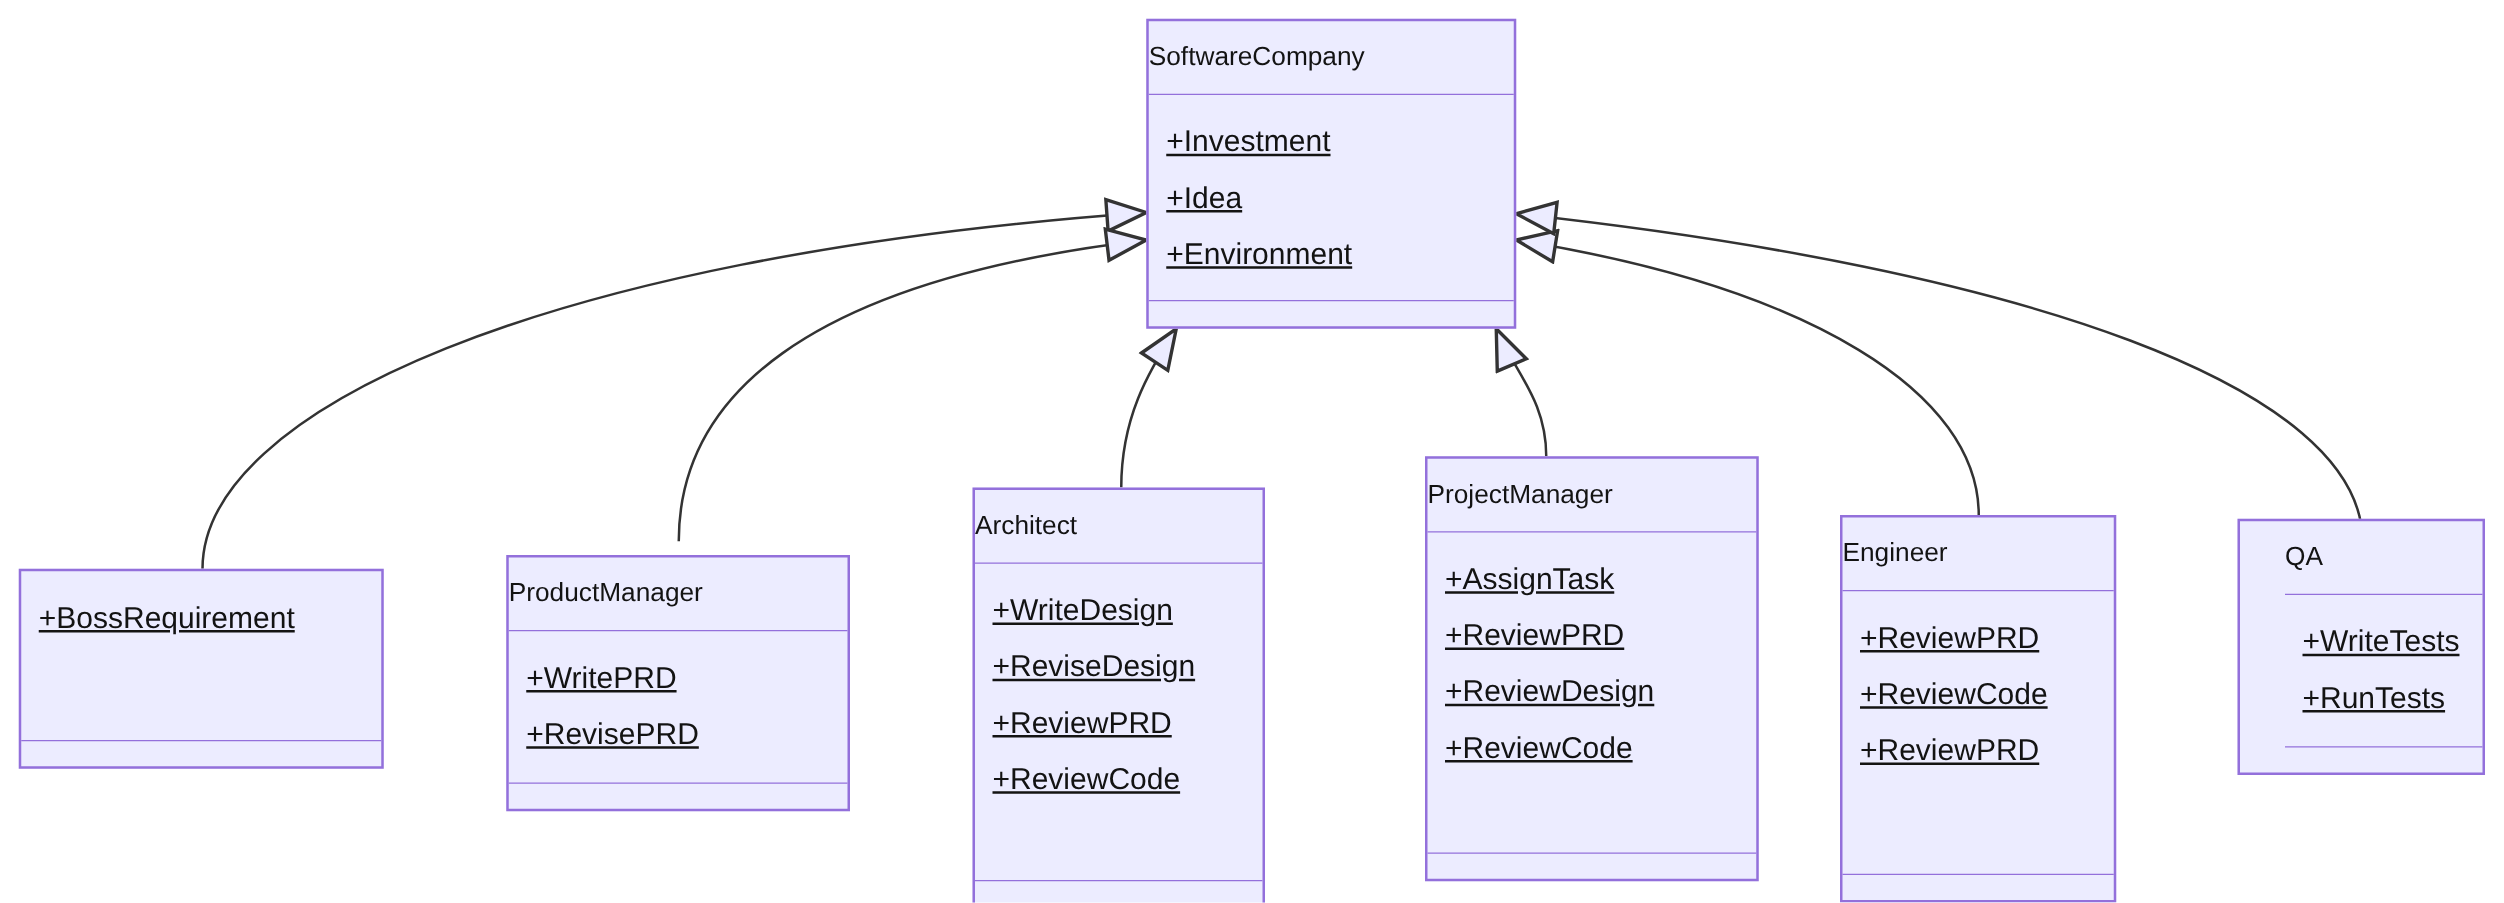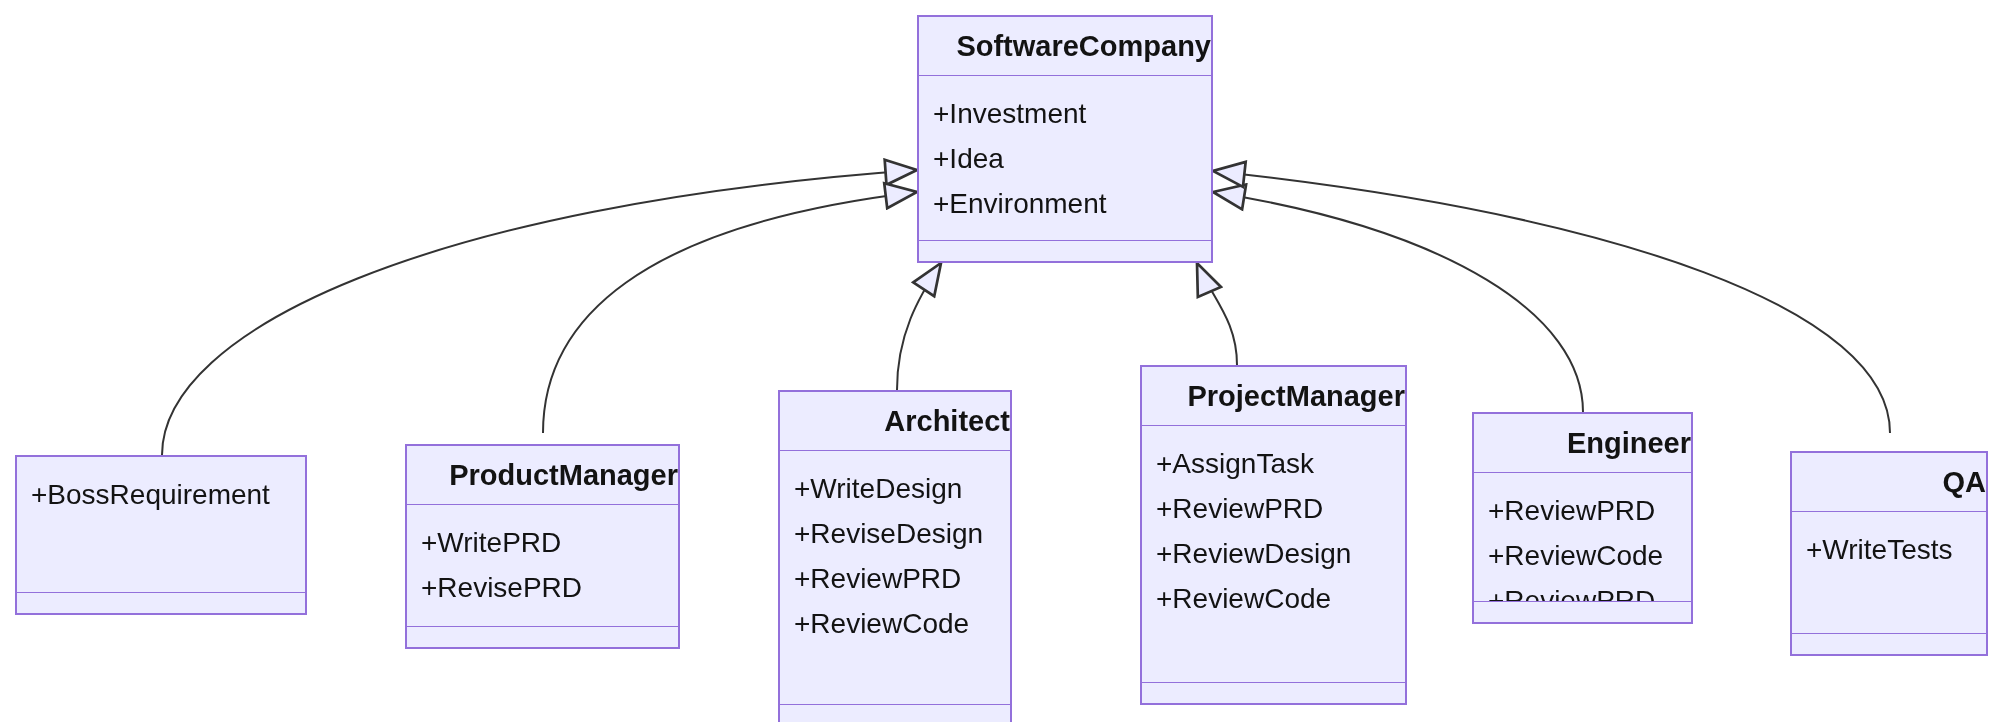--- a/index.html
+++ b/index.html
@@ -27,50 +27,51 @@
     box-sizing: border-box;
     display: flex;
     flex-direction: column;
     background: #ececff;
     border: 2px solid #9370db;
   }
   .uml-title {
     flex: 0 0 auto;
     height: 58px;
     line-height: 58px;
-    text-align: right;
-    font-weight: bold;
-    font-size: 29px;
+    text-align: left;
+    font-weight: normal;
+    font-size: 21px;
     border-bottom: 1.5px solid #9370db;
     white-space: nowrap;
   }
   .uml-attrs {
     flex: 1 1 auto;
     padding: 15px 14px;
     overflow: hidden;
   }
   .attr-row {
     height: 45px;
     line-height: 45px;
-    font-size: 28px;
+    font-size: 24px;
     white-space: nowrap;
+    text-decoration: underline;
   }
   .uml-methods {
     flex: 0 0 auto;
     height: 20px;
     border-top: 1.5px solid #9370db;
   }
   
   #cls-softwarecompany { left: 917px;  top: 15px;  width: 296px; height: 248px; }
   #cls-boss            { left: 15px;   top: 455px; width: 292px; height: 160px; }
   #cls-productmanager  { left: 405px;  top: 444px; width: 275px; height: 205px; }
   #cls-architect       { left: 778px;  top: 390px; width: 234px; height: 337px; }
   #cls-projectmanager  { left: 1140px; top: 365px; width: 267px; height: 340px; }
-  #cls-engineer        { left: 1472px; top: 412px; width: 221px; height: 212px; }
-  #cls-qa              { left: 1790px; top: 451px; width: 198px; height: 205px; }
+  #cls-engineer        { left: 1472px; top: 412px; width: 221px; height: 310px; }
+  #cls-qa              { left: 1790px; top: 415px; width: 198px; height: 205px; padding-left: 36px; }
   .edge {
     fill: none;
     stroke: #333333;
     stroke-width: 2px;
   }
 </style>
 </head>
 <body>
 
 <svg id="edge-layer" width="2003" height="722" viewBox="0 0 2003 722" xmlns="http://www.w3.org/2000/svg">
@@ -142,15 +143,16 @@
       <div class="attr-row">+ReviewCode</div>
       <div class="attr-row">+ReviewPRD</div>
     </div>
   <div class="uml-methods"></div>
 </div>
 
 <div class="uml-class" id="cls-qa">
   <div class="uml-title">QA</div>
   <div class="uml-attrs">
       <div class="attr-row">+WriteTests</div>
+      <div class="attr-row">+RunTests</div>
     </div>
   <div class="uml-methods"></div>
 </div>
 
 </body></html>

